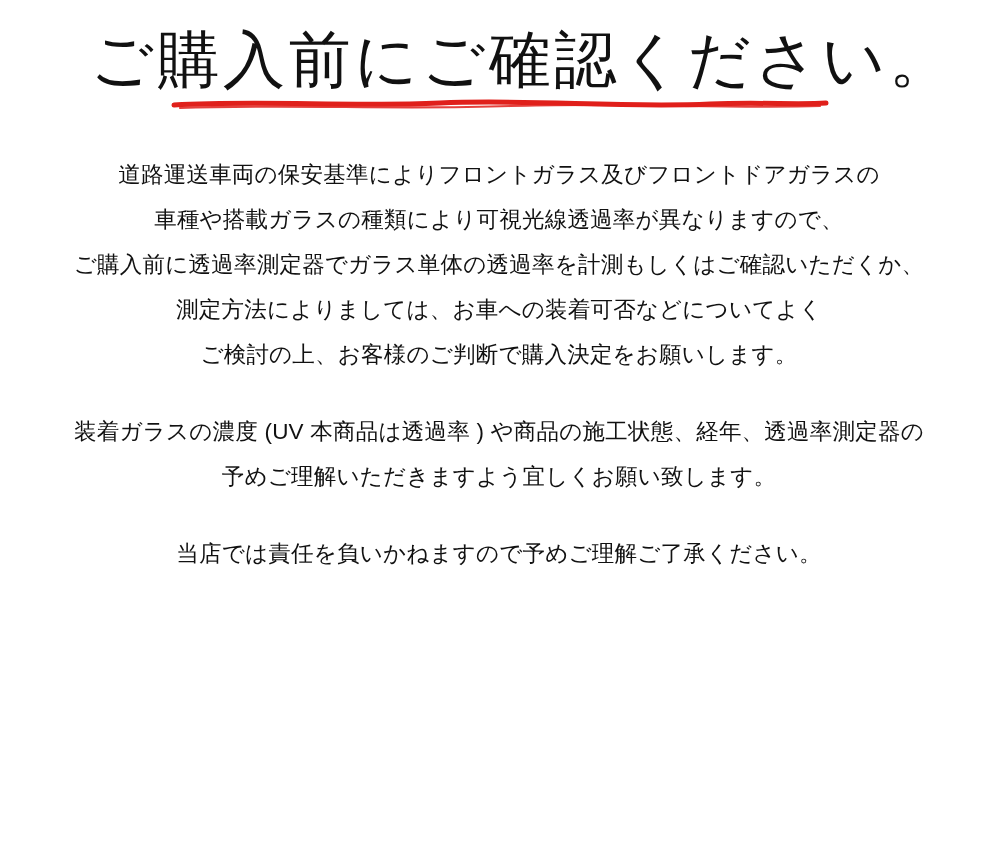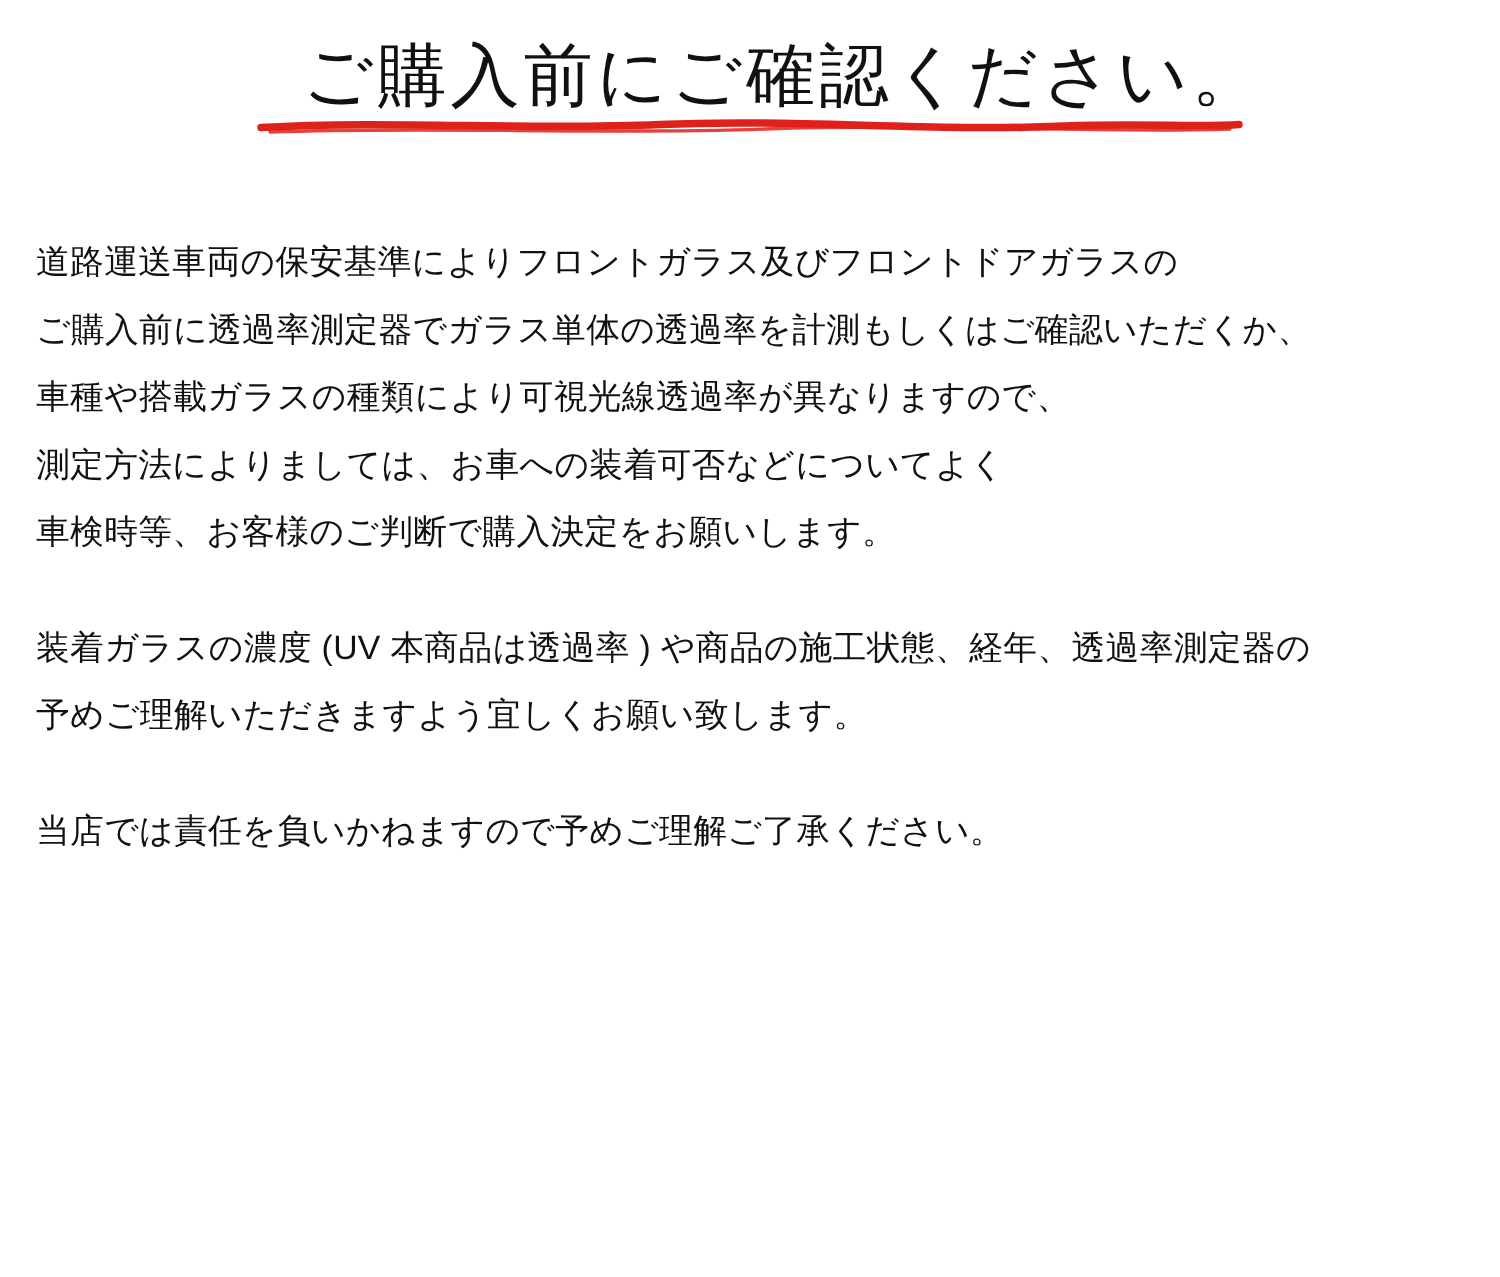--- a/index.html
+++ b/index.html
@@ -20,21 +20,21 @@
     height: 851px;
     box-sizing: border-box;
   }
   .title-block {
     position: relative;
     width: 100%;
     text-align: center;
     padding-top: 22px;
   }
   .title {
-    font-size: 46px;
+    font-size: 62px;
     line-height: 1.25;
     letter-spacing: 0.06em;
     font-weight: 400;
     color: #111111;
     font-family: "Liberation Serif", serif;
     white-space: nowrap;
     margin-left: 45px;
   }
   .underline-wrap {
     position: relative;
@@ -60,20 +60,21 @@
   .para + .para {
     margin-top: 32px;
   }
   .line {
     font-size: 22.5px;
     line-height: 45px;
     letter-spacing: 0.01em;
     color: #111111;
     white-space: nowrap;
     font-family: "Liberation Sans", sans-serif;
+    text-align: center;
   }
 </style>
 </head>
 <body>
 
 <div class="page">
 
   <div class="title-block">
     <div class="title">ご購入前にご確認ください。</div>
     <div class="underline-wrap">
@@ -81,24 +82,24 @@
         <path d="M4 9 C 90 4, 180 11, 270 7 C 360 3, 450 12, 540 8 C 590 6, 630 9, 656 7" fill="none" stroke="#e0201b" stroke-width="5" stroke-linecap="round"></path>
         <path d="M10 12 C 120 8, 230 14, 340 10 C 450 6, 560 13, 650 10" fill="none" stroke="#e0201b" stroke-width="2.2" stroke-linecap="round" opacity="0.85"></path>
       </svg>
     </div>
   </div>
 
   <div class="body-block">
 
     <div class="para">
       <div class="line">道路運送車両の保安基準によりフロントガラス及びフロントドアガラスの</div>
+      <div class="line">車種や搭載ガラスの種類により可視光線透過率が異なりますので、</div>
       <div class="line">ご購入前に透過率測定器でガラス単体の透過率を計測もしくはご確認いただくか、</div>
-      <div class="line">車種や搭載ガラスの種類により可視光線透過率が異なりますので、</div>
       <div class="line">測定方法によりましては、お車への装着可否などについてよく</div>
-      <div class="line">車検時等、お客様のご判断で購入決定をお願いします。</div>
+      <div class="line">ご検討の上、お客様のご判断で購入決定をお願いします。</div>
     </div>
 
     <div class="para">
       <div class="line">装着ガラスの濃度 (UV 本商品は透過率 ) や商品の施工状態、経年、透過率測定器の</div>
       <div class="line">予めご理解いただきますよう宜しくお願い致します。</div>
     </div>
 
     <div class="para">
       <div class="line">当店では責任を負いかねますので予めご理解ご了承ください。</div>
     </div>

